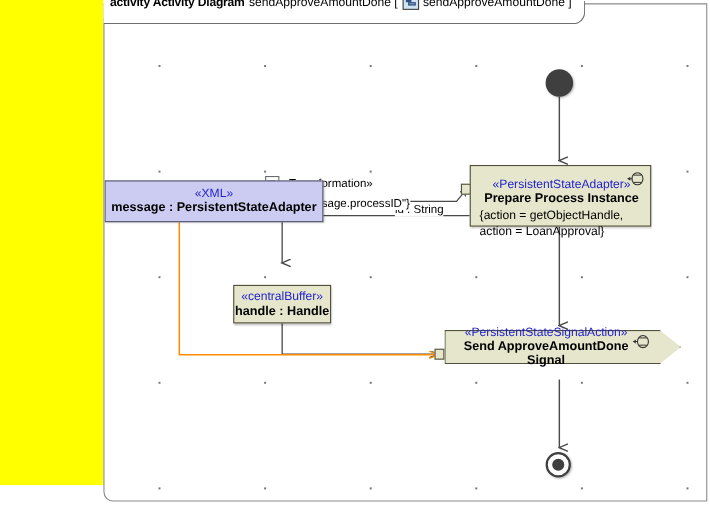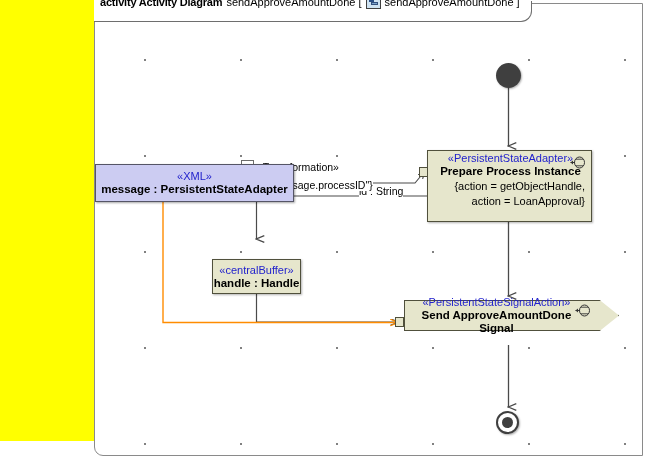--- a/index.html
+++ b/index.html
@@ -32,33 +32,33 @@
                 position:relative;display:inline-block;vertical-align:middle;}
   #diagram-icon:before{content:"";position:absolute;left:2px;top:2px;width:5px;height:4px;
         background:#2a4f86;}
   #diagram-icon:after{content:"";position:absolute;left:4px;top:6px;width:7px;height:3px;
         background:#7aa3cc;border:1px solid #33507d;box-sizing:border-box;}
 
   
   .node{position:absolute;box-sizing:border-box;z-index:4;}
   .stereo{color:#2222cc;font-size:11px;text-align:center;line-height:13px;white-space:nowrap;}
   .nm{color:#000;font-size:11.5px;font-weight:bold;text-align:center;line-height:13px;}
-  .props{color:#000;font-size:11px;line-height:13px;text-align:right;}
+  .props{color:#000;font-size:11px;line-height:13px;text-align:left;}
 
   
   #xml-node{left:0px;top:160px;width:199px;height:38px;background:#ccccf2;
             border:1px solid #555566;box-shadow:1px 1px 2px rgba(0,0,0,.35);
             display:flex;flex-direction:column;justify-content:center;z-index:5;}
 
   
   .cream{background:#e6e6cc;border:1px solid #50503c;
          box-shadow:1px 1px 2px rgba(0,0,0,.3);}
 
-  #adapter-node{left:332px;top:146px;width:165px;height:72px;
-                padding:1px 6px 0 8px;}
+  #adapter-node{left:332px;top:146px;width:165px;height:56px;
+                padding:11px 6px 0 8px;}
   #adapter-node .props{margin-top:2px;}
   #adapter-pin{position:absolute;left:-9px;top:16px;width:9px;height:10px;
                background:#e6e6cc;border:1px solid #50503c;box-sizing:border-box;z-index:6;}
   #adapter-icon{position:absolute;right:5px;top:5px;width:16px;height:13px;}
 
   #buffer-node{left:117px;top:239px;width:89px;height:35px;
                display:flex;flex-direction:column;justify-content:center;margin-top:16px;}
 
   
   #signal-node{left:309px;top:296px;width:215px;height:31px;z-index:4;}

